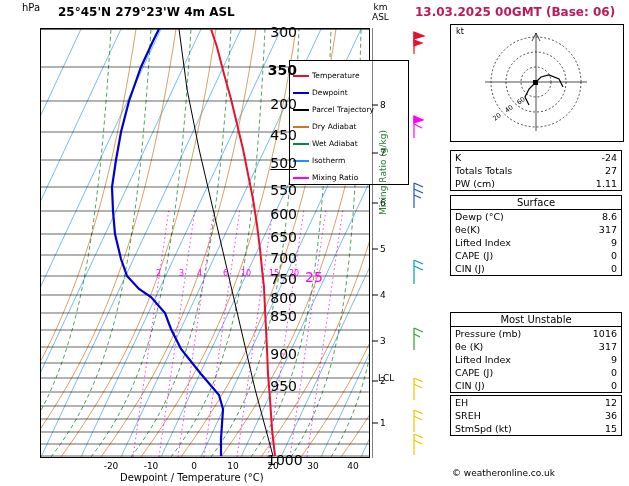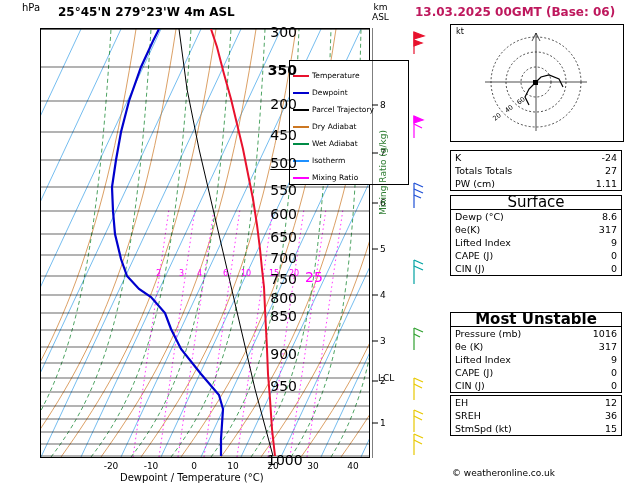--- a/index.html
+++ b/index.html
@@ -26,21 +26,21 @@
   .altlcl{position:absolute;font-size:9px;color:#000;left:4px;}
   #mixratio-label{left:378px;top:215px;font-size:9px;color:#2e7d32;transform:rotate(-90deg);transform-origin:left top;white-space:nowrap;}
   
   #barbs{left:400px;top:28px;width:40px;height:430px;}
   
   #hodo{left:450px;top:24px;width:172px;height:116px;border:1px solid #000;background:#fff;}
   #hodo-kt{left:456px;top:27px;font-size:8px;color:#000;}
   
   .panel{position:absolute;left:450px;width:172px;border:1px solid #000;background:#fff;box-sizing:border-box;}
   .panel .row{display:flex;justify-content:space-between;font-size:9.5px;padding:0 4px;height:13px;line-height:13px;}
-  .panel .hdr{text-align:center;font-size:15px;height:13px;line-height:13px;border-top:1px solid #000;border-bottom:1px solid #000;}
+  .panel .hdr{text-align:center;font-size:10px;height:13px;line-height:13px;border-top:1px solid #000;border-bottom:1px solid #000;}
   #panel-top{top:150px;}
   #panel-surface{top:195px;}
   #panel-mu{top:312px;}
   #panel-hodo{top:395px;}
   #copyright{left:452px;top:468px;font-size:9px;color:#000;}
 </style>
 </head>
 <body>
 
 <div class="abs" id="hpa-label">hPa</div>
@@ -320,21 +320,21 @@
     <span>CAPE (J)</span>
     <span>0</span>
   </div>
   <div class="row">
     <span>CIN (J)</span>
     <span>0</span>
   </div>
 </div>
 
 <div class="panel" id="panel-mu">
-  <div class="hdr" style="border-top:none;font-weight:bold;">Most Unstable</div>
+  <div class="hdr" style="border-top:none;">Most Unstable</div>
   <div class="row">
     <span>Pressure (mb)</span>
     <span>1016</span>
   </div>
   <div class="row">
     <span>θe (K)</span>
     <span>317</span>
   </div>
   <div class="row">
     <span>Lifted Index</span>

